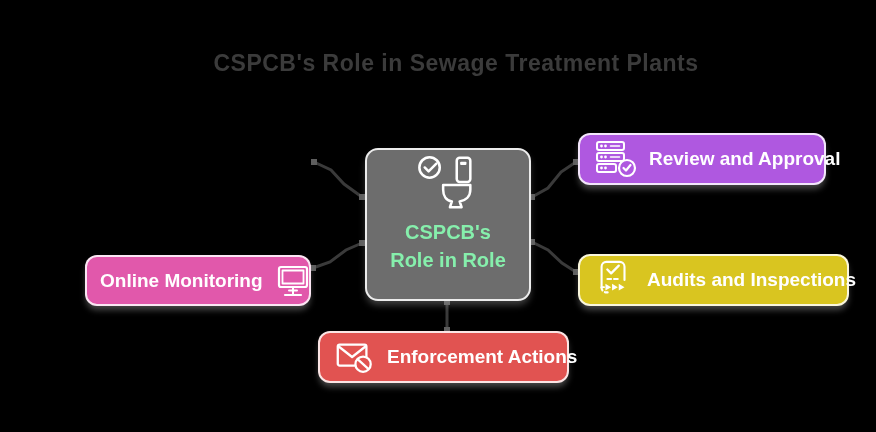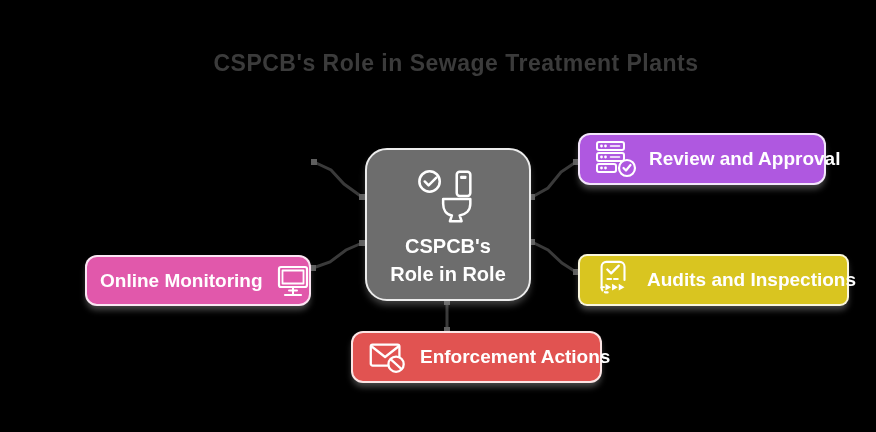--- a/index.html
+++ b/index.html
@@ -35,34 +35,34 @@
     white-space:nowrap;
   }
   .node .icon{flex:0 0 auto;display:flex;align-items:center;}
   .node .lbl{flex:1 1 auto;}
   .icon-right .lbl{text-align:left;margin-right:10px;}
   .icon-left  .lbl{text-align:left;margin-left:12px;}
 
   .node-norms   {left:28px; top:134px;width:284px;height:51px;background:#94C63D;}
   .node-online  {left:85px; top:255px;width:226px;height:51px;background:#E158AB;}
   .node-review  {left:578px;top:133px;width:248px;height:52px;background:#AF58E0;}
-  .node-audits  {left:578px;top:254px;width:271px;height:52px;background:#D9C520;border-radius:9px;}
-  .node-enforce {left:318px;top:331px;width:251px;height:52px;background:#E15351;margin-left:33px;}
+  .node-audits  {left:578px;top:254px;width:271px;height:52px;background:#D9C520;}
+  .node-enforce {left:318px;top:331px;width:251px;height:52px;background:#E15351;}
 
   .center-node{
     position:absolute;z-index:1;
     left:365px;top:148px;width:166px;height:153px;
     box-sizing:border-box;
     background:#6D6D6D;
     border:2px solid #ececec;
-    border-radius:22px;
+    border-radius:13px;
     box-shadow:0 5px 7px -1px rgba(160,160,160,.4);
     display:flex;flex-direction:column;align-items:center;
-    padding-top:18px;
-    color:#ffffff;font-weight:bold;font-size:20px;line-height:28px;
+    padding-top:4px;
+    color:#86efac;font-weight:bold;font-size:20px;line-height:28px;
     text-align:center;
   }
   .center-node .icon{margin-bottom:6px;}
 
   svg.glyph{display:block;}
 </style>
 </head>
 <body>
 
 <div class="canvas">

